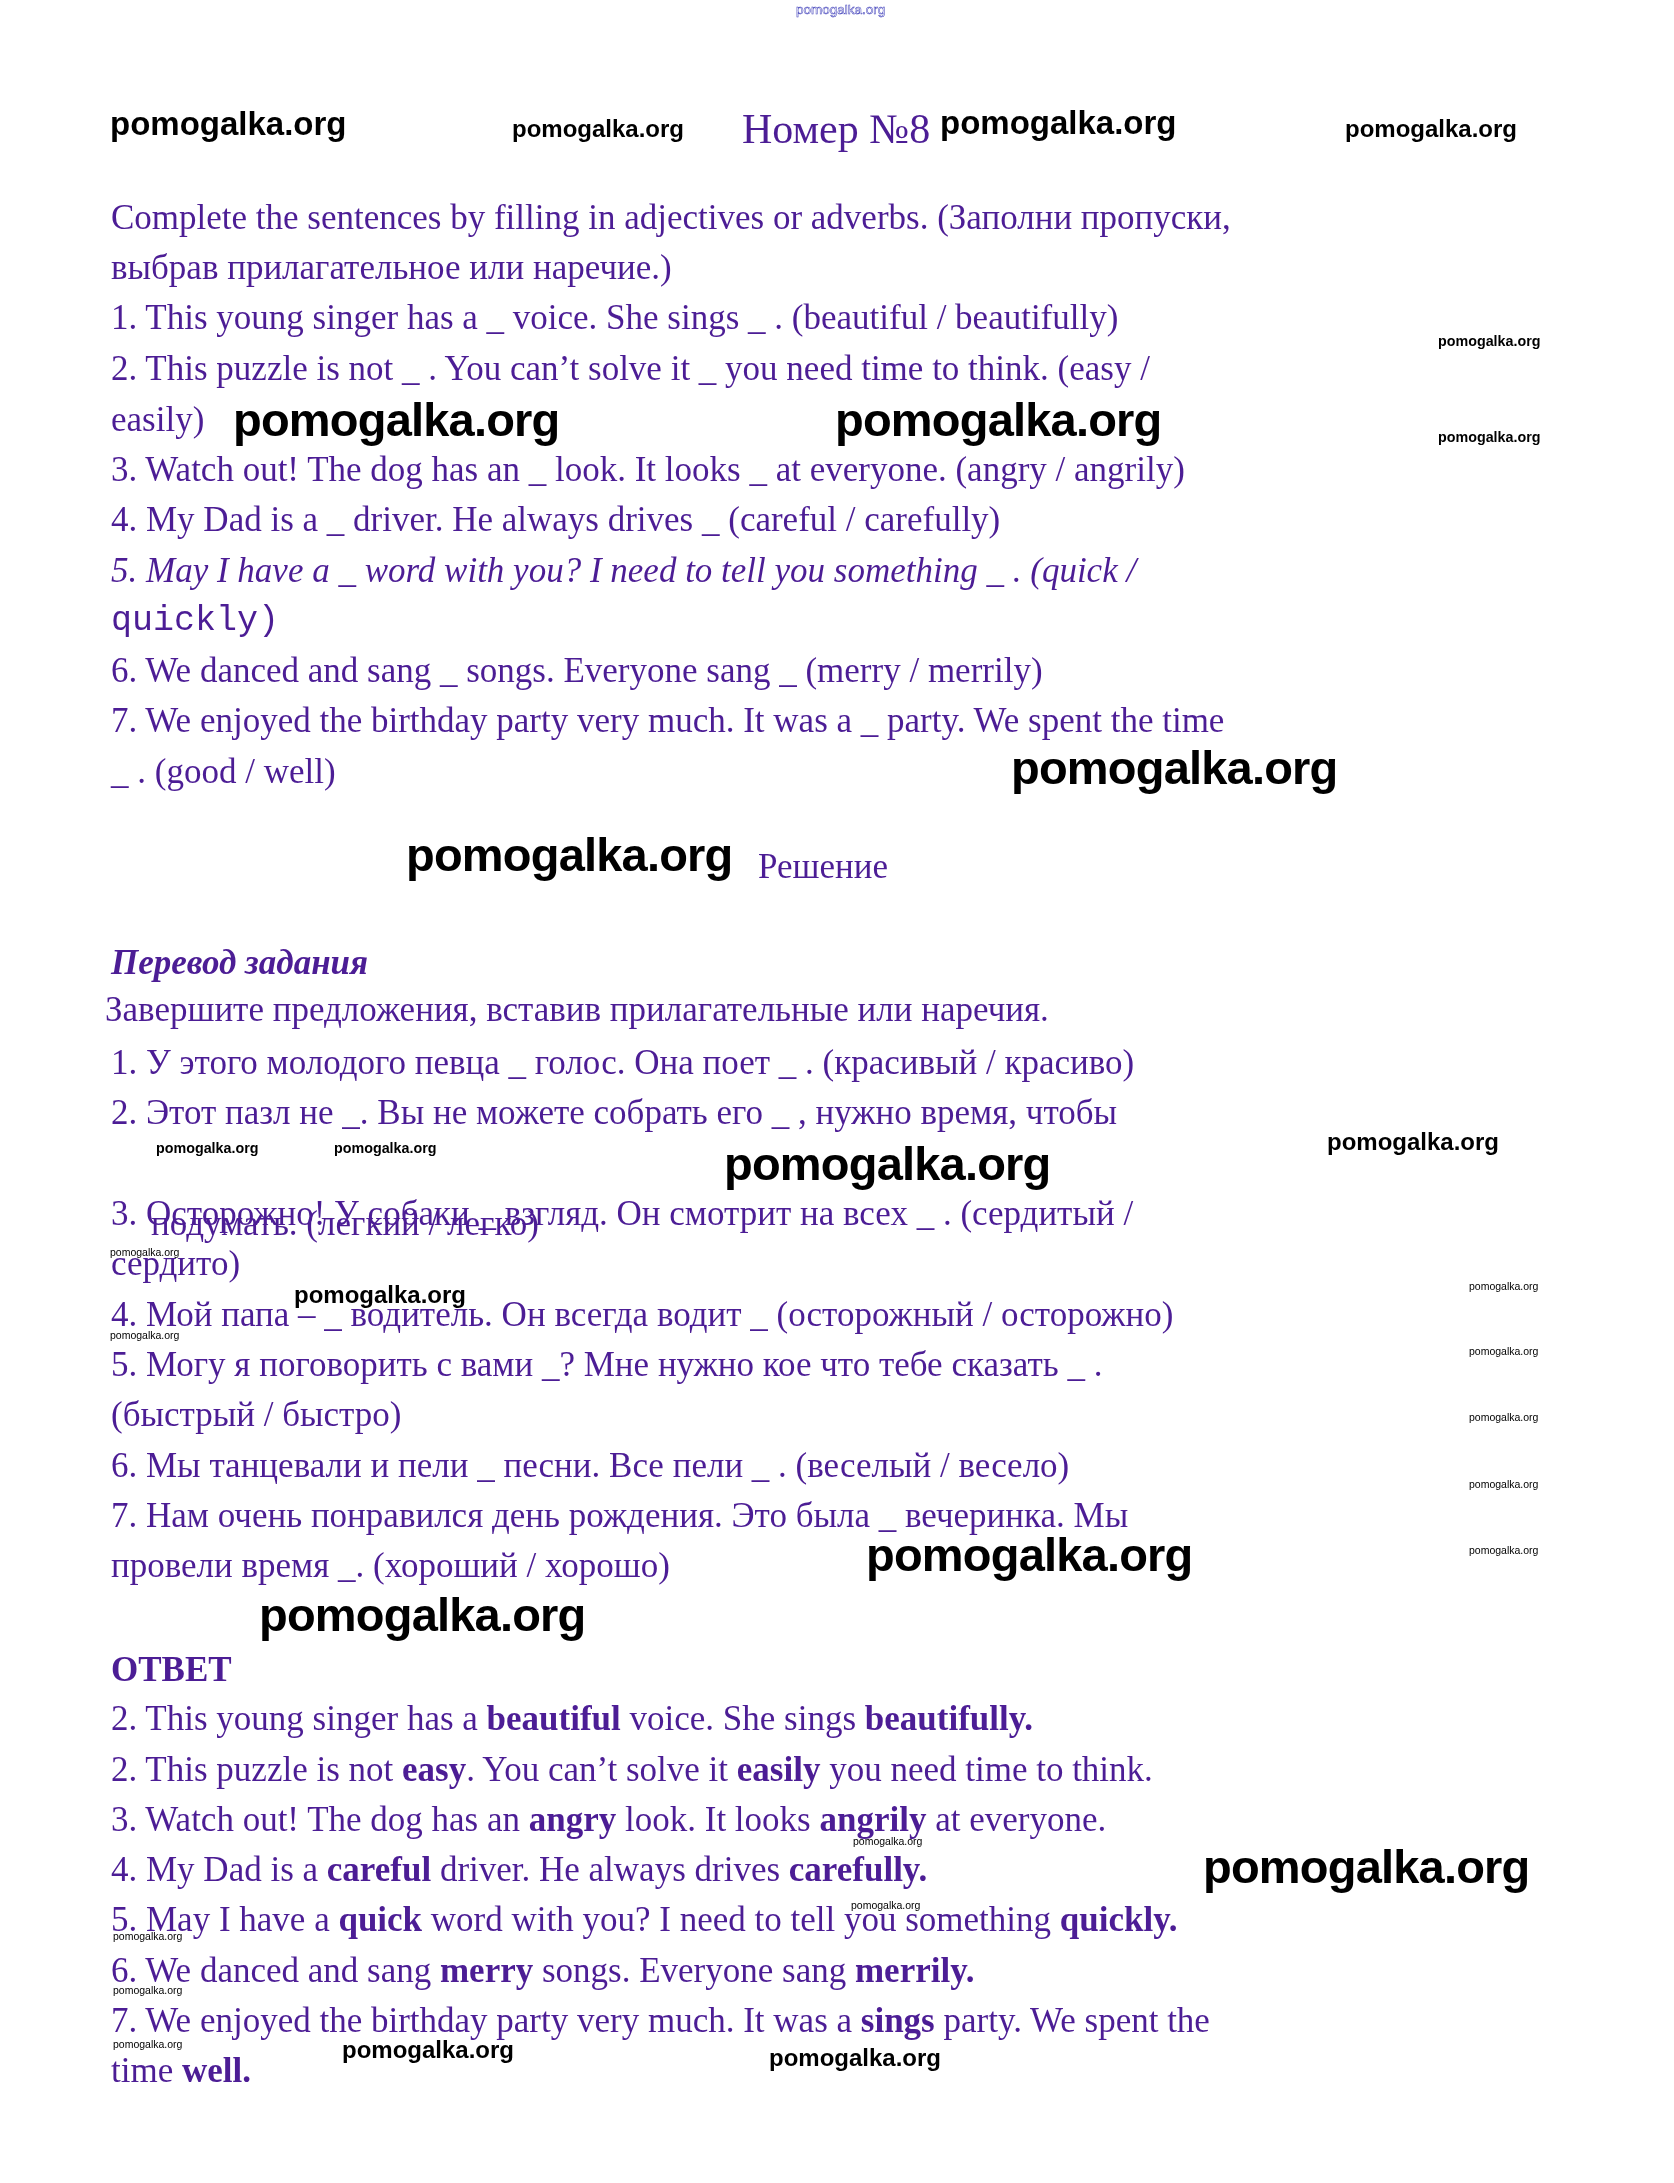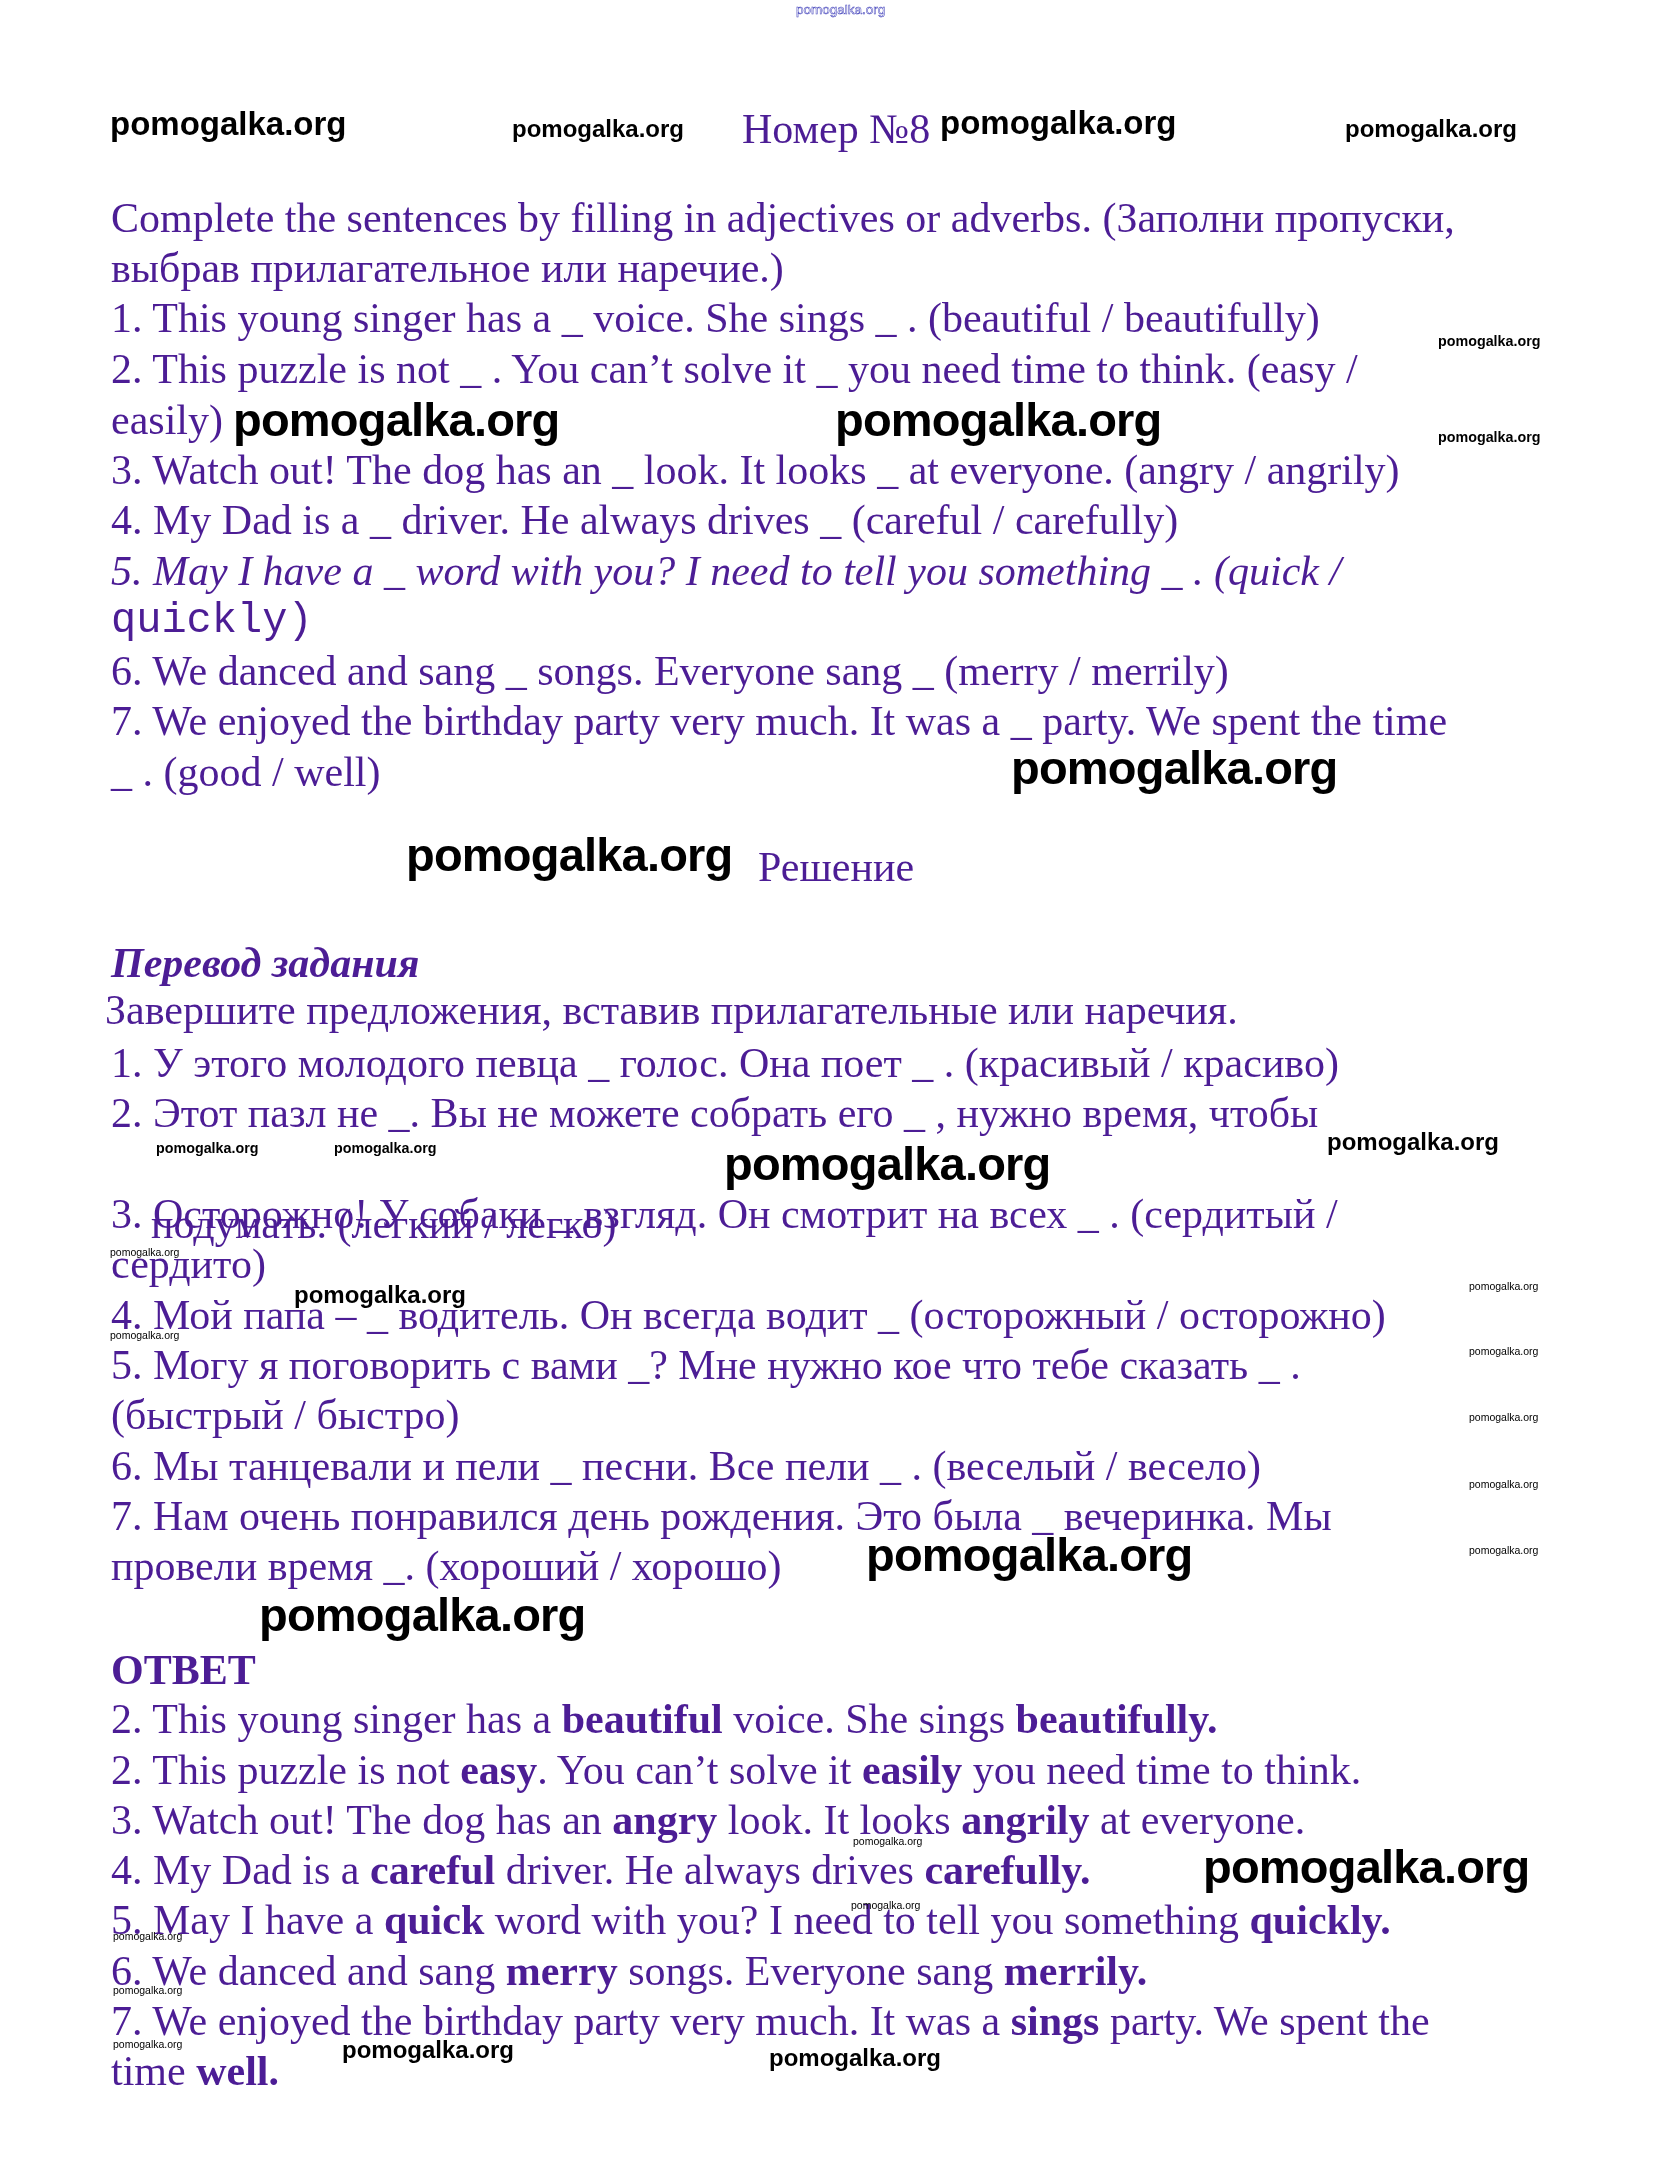--- a/index.html
+++ b/index.html
@@ -1,21 +1,21 @@
 <!DOCTYPE html>
 <html style="font-size:12px"><head>
 <meta charset="utf-8">
 <style>
   html, body { margin:0; padding:0; background:#ffffff; }
   body { width:1674px; height:2183px; position:relative; overflow:hidden; }
   .page { position:absolute; left:0; top:0; width:1674px; height:2183px; background:#fff; }
   .abs { position:absolute; white-space:nowrap; }
   .serif { font-family:"Liberation Serif","DejaVu Serif",serif; color:#4c1d95; }
   .sans { font-family:"Liberation Sans","DejaVu Sans",sans-serif; color:#000; }
-  .body-line { font-size:42px; line-height:42px; }
+  .body-line { font-size:35px; line-height:42px; }
   .wm-big { font-size:47px; font-weight:bold; letter-spacing:-0.8px; }
   .wm-mid { font-size:33px; font-weight:bold; }
   .wm-sm { font-size:24px; font-weight:bold; }
   .wm-tiny { font-size:14.3px; font-weight:bold; }
   .wm-micro { font-size:10.5px; }
   .wm-blue { font-size:13.5px; color:#3a3ab8; -webkit-text-stroke:0.5px #3a3ab8; color:transparent; }
   .title { font-size:42px; }
   .italic-bold { font-style:italic; font-weight:bold; }
   b { font-weight:bold; }
 </style>

